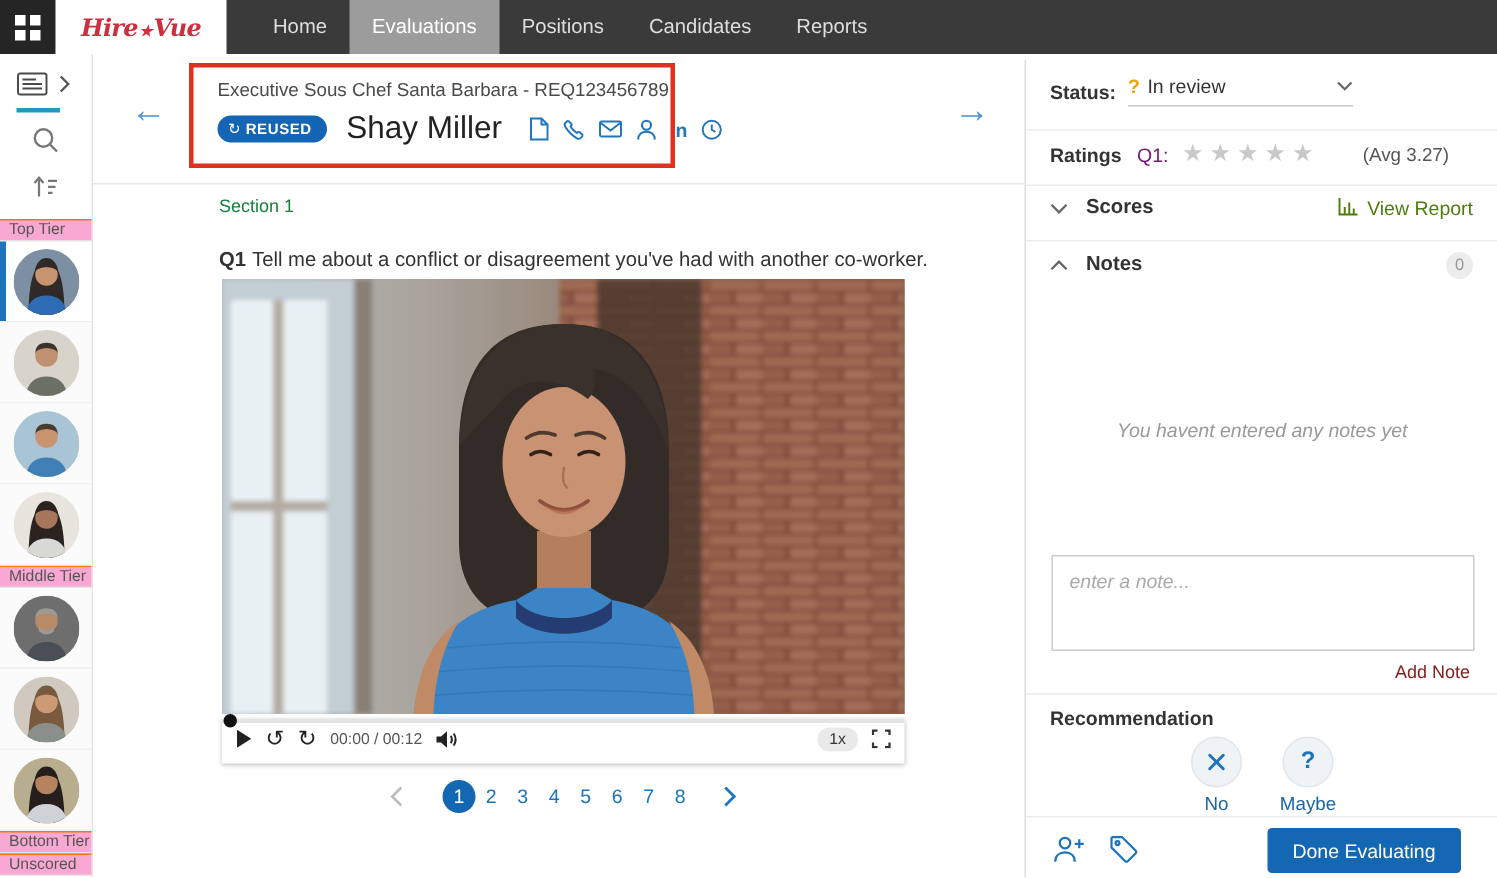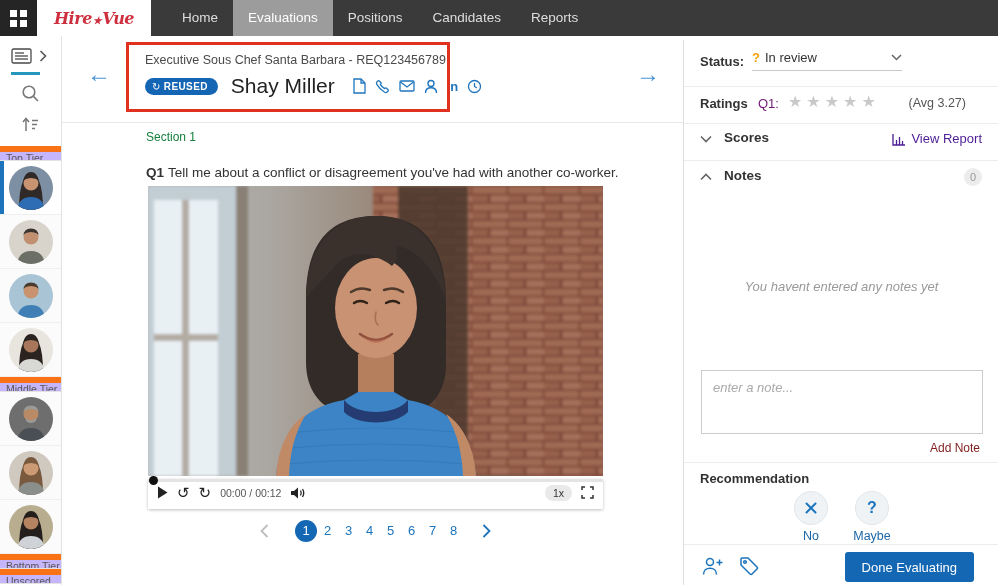--- a/index.html
+++ b/index.html
@@ -20,21 +20,21 @@
   .nav-item.active{background:#9c9c9c;color:#fff}
 
   
   .sidebar{position:absolute;top:36px;left:0;width:62px;bottom:0;background:#fff;border-right:1px solid #e3e3e3}
   .side-tools{height:110px;position:relative}
   .view-row{position:absolute;top:12px;left:11px;display:flex;align-items:center;gap:7px;cursor:pointer}
   .active-underline{position:absolute;top:36px;left:11px;width:29px;border-top:3px solid #2596be}
   .tool{position:absolute;left:21px;cursor:pointer}
   .tool.search{top:48px}
   .tool.sort{top:80px}
-  .tier-band{height:15px;background:#c4b5fd;border-top:6px solid #f97316;border-bottom:1px solid #e2e2e2;font-size:10.5px;color:#555;line-height:13px;padding-left:6px;white-space:nowrap;overflow:hidden}
+  .tier-band{height:15px;background:#f9a8d4;border-top:1px solid #f97316;border-bottom:1px solid #e2e2e2;font-size:10.5px;color:#555;line-height:13px;padding-left:6px;white-space:nowrap;overflow:hidden}
   .cand{height:54px;background:#fbfbfb;border-bottom:1px solid #f0f0f0;display:flex;align-items:center;justify-content:center;position:relative;cursor:pointer}
   .cand.selected{background:#fff}
   .cand.selected::before{content:"";position:absolute;left:0;top:0;bottom:0;width:4px;background:#1d74bd}
   .avatar{width:44px;height:44px;border-radius:50%;overflow:hidden}
   .avatar svg{display:block;width:44px;height:44px}
   .av1{--bg:#7d8fa3;--hair:#2f2a28;--skin:#c79371;--shirt:#2e6db4}
   .av2{--bg:#d8d4cc;--hair:#3a332e;--skin:#c09070;--shirt:#6b6f66}
   .av3{--bg:#a9c4d4;--hair:#4a3b2e;--skin:#c8936e;--shirt:#3f7fb5}
   .av4{--bg:#e8e4de;--hair:#2b2320;--skin:#a8765a;--shirt:#d8d8d4}
   .av5{--bg:#6e6e6e;--hair:#9a9a96;--skin:#b98a66;--shirt:#4a4f55}
@@ -86,21 +86,21 @@
   .status-label{position:absolute;left:16px;top:14px;font-size:13px;font-weight:bold;color:#333}
   .status-dd{position:absolute;left:68px;top:10px;width:150px;display:flex;align-items:center;gap:5px;border-bottom:1px solid #c9c9c9;padding-bottom:5px;cursor:pointer}
   .q-orange{color:#f0a30a;font-weight:bold;font-size:13px}
   .status-value{font-size:13px;color:#333;flex:1}
   .ratings-label{position:absolute;left:16px;top:56px;font-size:13px;font-weight:bold;color:#333}
   .ratings-q{position:absolute;left:74px;top:56px;font-size:13px;color:#701a75}
   .stars{position:absolute;left:104px;top:52px;letter-spacing:4px;font-size:16px;color:#c9c9c9;cursor:pointer;white-space:nowrap}
   .ratings-avg{position:absolute;right:32px;top:56px;font-size:12.5px;color:#555}
   .sect-chev{position:absolute;left:16px;cursor:pointer}
   .sect-title{position:absolute;left:40px;font-size:13.5px;font-weight:bold;color:#333;cursor:pointer}
-  .view-report{position:absolute;right:16px;top:91px;display:flex;align-items:flex-end;gap:5px;color:#4c1d95;font-size:13px;cursor:pointer}
+  .view-report{position:absolute;right:16px;top:91px;display:flex;align-items:flex-start;gap:5px;color:#4d7c0f;font-size:13px;cursor:pointer}
   .notes-badge{position:absolute;right:16px;top:128px;width:18px;height:18px;border-radius:50%;background:#ececec;color:#999;font-size:11px;text-align:center;line-height:18px}
   .notes-empty{position:absolute;top:239px;left:0;width:315px;text-align:center;font-style:italic;color:#999;font-size:13px}
   .note-box{position:absolute;left:17px;top:330px;width:282px;height:64px;border:1px solid #ccc;background:#fff}
   .note-box textarea{width:100%;height:100%;border:none;outline:none;resize:none;padding:9px 11px;font-family:"Liberation Sans",sans-serif;font-size:13px;color:#333;background:transparent}
   .note-box textarea::placeholder{font-style:italic;color:#aaa}
   .add-note{position:absolute;right:18px;top:401px;font-size:12px;color:#7f1d1d;cursor:pointer}
   .rec-label{position:absolute;left:16px;top:431px;font-size:13px;font-weight:bold;color:#333}
   .rec-options{position:absolute;left:0;top:451px;width:315px;display:flex;justify-content:center;gap:13px}
   .rec-opt{width:48px;text-align:center;cursor:pointer}
   .rec-circle{width:34px;height:34px;border-radius:50%;background:#f0f3f6;border:1px solid #e2e6ea;display:flex;align-items:center;justify-content:center;margin:0 auto}

